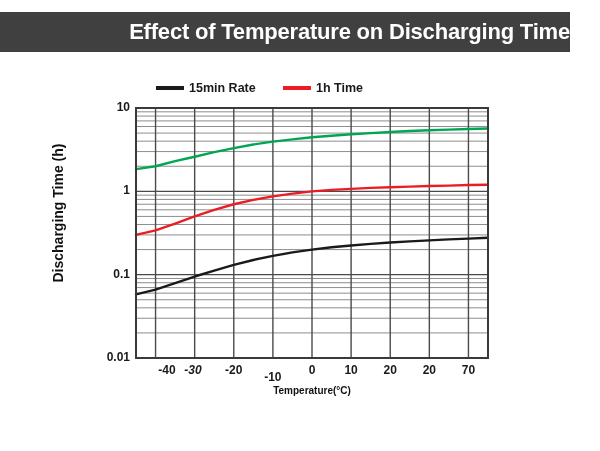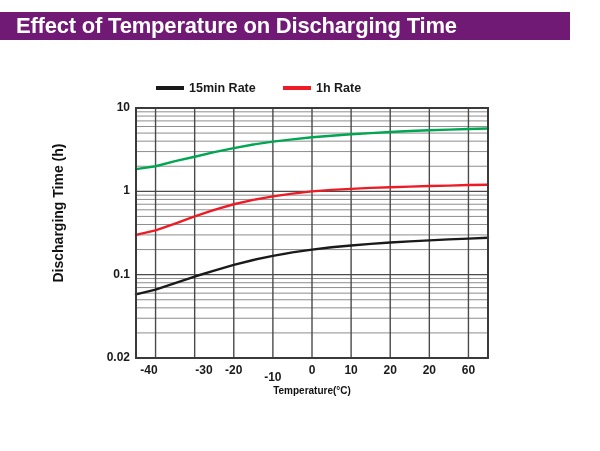--- a/index.html
+++ b/index.html
@@ -6,24 +6,25 @@
   body{
     width:600px;height:451px;
     background:#ffffff;
     font-family:"Liberation Sans", sans-serif;
     overflow:hidden;
     position:relative;
   }
   #title-banner{
     position:absolute;
     left:0px; top:12px;
-    width:570px; height:28px;
-    background:#701a75;
+    width:570px; height:40px;
+    background:#404040;
     display:flex;
     align-items:center;
+    justify-content:flex-end;
   }
   #title-text{
     color:#ffffff;
     font-size:22px;
     font-weight:bold;
     letter-spacing:-0.2px;
     margin-left:16px;
     white-space:nowrap;
   }
   #chart-area{
@@ -105,21 +106,21 @@
 
 <div id="chart-area">
 
   <div id="legend">
     <div class="legend-item" style="left:20px;top:0;">
       <span class="legend-swatch" style="background: rgb(26, 26, 26);"></span>
       <span class="legend-label">15min Rate</span>
     </div>
     <div class="legend-item" style="left:147px;top:0;">
       <span class="legend-swatch" style="background: rgb(237, 28, 36);"></span>
-      <span class="legend-label">1h Rate</span>
+      <span class="legend-label">1h Time</span>
     </div>
   </div>
 
   <svg id="plot-svg" width="600" height="396">
     <g id="grid-minor">
         <line x1="136" y1="277.91416702800154" x2="488" y2="277.91416702800154" stroke="#8d8d8d" stroke-width="1"></line>
         <line x1="136" y1="263.23989544002814" x2="488" y2="263.23989544002814" stroke="#8d8d8d" stroke-width="1"></line>
         <line x1="136" y1="252.82833405600311" x2="488" y2="252.82833405600311" stroke="#8d8d8d" stroke-width="1"></line>
         <line x1="136" y1="244.7524996386651" x2="488" y2="244.7524996386651" stroke="#8d8d8d" stroke-width="1"></line>
         <line x1="136" y1="238.15406246802968" x2="488" y2="238.15406246802968" stroke="#8d8d8d" stroke-width="1"></line>
@@ -165,29 +166,29 @@
         <polyline points="136.00,179.91 155.56,175.38 175.11,168.60 194.67,161.42 214.22,154.82 233.78,149.24 253.33,144.86 272.89,141.37 292.44,138.57 312.00,136.33 331.56,134.91 351.11,133.88 370.67,132.88 390.22,132.23 409.78,131.59 429.33,130.96 448.89,130.65 468.44,130.04 488.00,129.73" fill="none" stroke="#ed1c24" stroke-width="2.4" stroke-linejoin="round" stroke-linecap="round"></polyline>
         <polyline points="136.00,114.07 155.56,111.25 175.11,106.19 194.67,101.75 214.22,97.18 233.78,93.12 253.33,89.48 272.89,86.62 292.44,84.40 312.00,82.30 331.56,80.71 351.11,79.19 370.67,78.09 390.22,77.02 409.78,75.98 429.33,75.30 448.89,74.64 468.44,73.98 488.00,73.47" fill="none" stroke="#00a651" stroke-width="2.4" stroke-linejoin="round" stroke-linecap="round"></polyline>
       </g>
     <rect id="plot-frame" x="136" y="53" width="352" height="250" fill="none" stroke="#3a3a3a" stroke-width="2"></rect>
   </svg>
 
   <div class="ylabel-txt">Discharging Time (h)</div>
   <div id="xaxis-title">Temperature(°C)</div>
 
   <div id="xtick-layer">
-      <div class="tick-x" style="left: 129px; top: 308px; text-align: center;">-40</div>
-      <div class="tick-x" style="left: 184px; top: 308px;">-30</div>
+      <div class="tick-x" style="left: 147px; top: 308px; text-align: center;">-40</div>
+      <div class="tick-x" style="left: 173px; top: 308px; font-style: italic;">-30</div>
       <div class="tick-x" style="left: 213.778px; top: 308px;">-20</div>
       <div class="tick-x" style="left: 252.889px; top: 308px; margin-top: 7px;">-10</div>
       <div class="tick-x" style="left: 292px; top: 308px;">0</div>
       <div class="tick-x" style="left: 331.111px; top: 308px;">10</div>
       <div class="tick-x" style="left: 370.222px; top: 308px;">20</div>
       <div class="tick-x" style="left: 409.333px; top: 308px;">20</div>
-      <div class="tick-x" style="left: 448.444px; top: 308px;">60</div>
+      <div class="tick-x" style="left: 448.444px; top: 308px;">70</div>
     </div>
   <div id="ytick-layer">
-      <div class="tick-y" style="left: 90px; top: 295px;">0.02</div>
+      <div class="tick-y" style="left: 90px; top: 295px;">0.01</div>
       <div class="tick-y" style="left: 90px; top: 211.667px;">0.1</div>
       <div class="tick-y" style="left: 90px; top: 128.333px;">1</div>
       <div class="tick-y" style="left: 90px; top: 45px;">10</div>
     </div>
 </div>
 
 </body></html>

